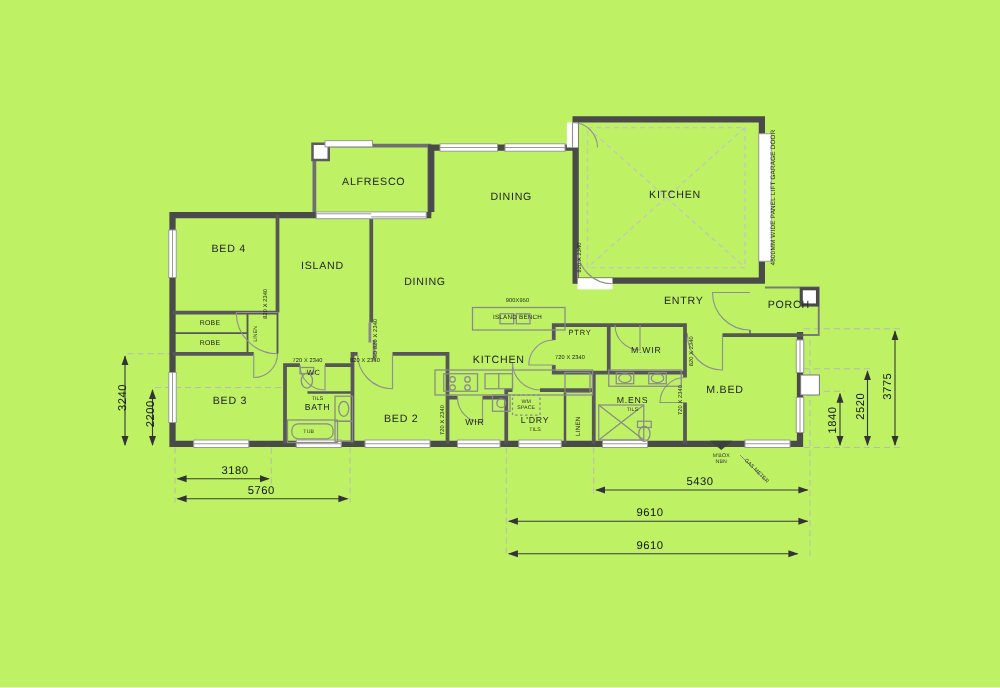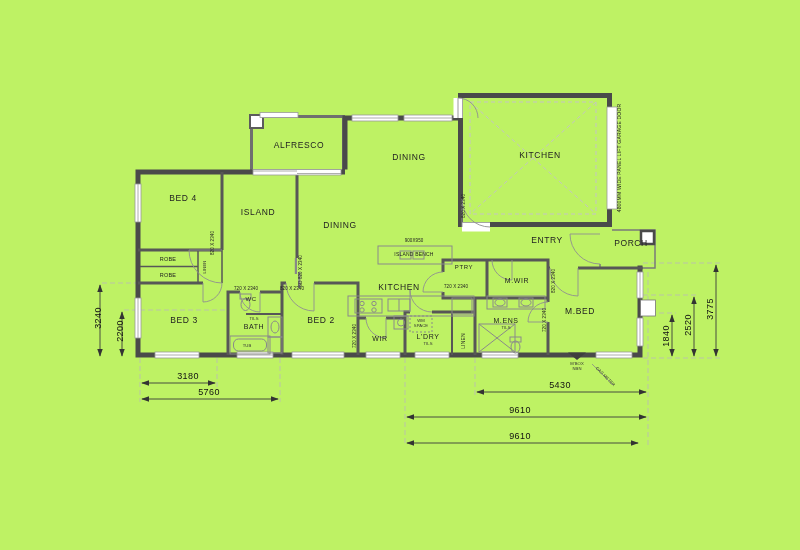--- a/index.html
+++ b/index.html
@@ -186,21 +186,21 @@
 <div class="lbl s8" style="left:299px;top:146px">ALFRESCO</div>
 <div class="lbl s8" style="left:409px;top:158px">DINING</div>
 <div class="lbl s8" style="left:540px;top:156px">KITCHEN</div>
 <div class="lbl s8" style="left:183px;top:199px">BED 4</div>
 <div class="lbl s8" style="left:258px;top:213px">ISLAND</div>
 <div class="lbl s8" style="left:340px;top:226px">DINING</div>
 <div class="lbl s8" style="left:547px;top:241px">ENTRY</div>
 <div class="lbl s8" style="left:631px;top:244px">PORCH</div>
 <div class="lbl s8" style="left:399px;top:288px">KITCHEN</div>
 <div class="lbl s8" style="left:184px;top:321px">BED 3</div>
-<div class="lbl s8" style="left:321px;top:321px">BED 2</div>
+<div class="lbl s8" style="left:321px;top:335px">BED 2</div>
 <div class="lbl s8" style="left:580px;top:312px">M.BED</div>
 <div class="lbl s7" style="left:517px;top:281px">M.WIR</div>
 <div class="lbl s7" style="left:254px;top:327px">BATH</div>
 <div class="lbl s7" style="left:380px;top:339px">WIR</div>
 <div class="lbl s7" style="left:506px;top:321px">M.ENS</div>
 <div class="lbl s7" style="left:428px;top:337px">L'DRY</div>
 <div class="lbl s6" style="left:464px;top:267px">PTRY</div>
 <div class="lbl s6" style="left:251px;top:299px">WC</div>
 <div class="lbl s55" style="left:168px;top:259px">ROBE</div>
 <div class="lbl s55" style="left:168px;top:275px">ROBE</div>

